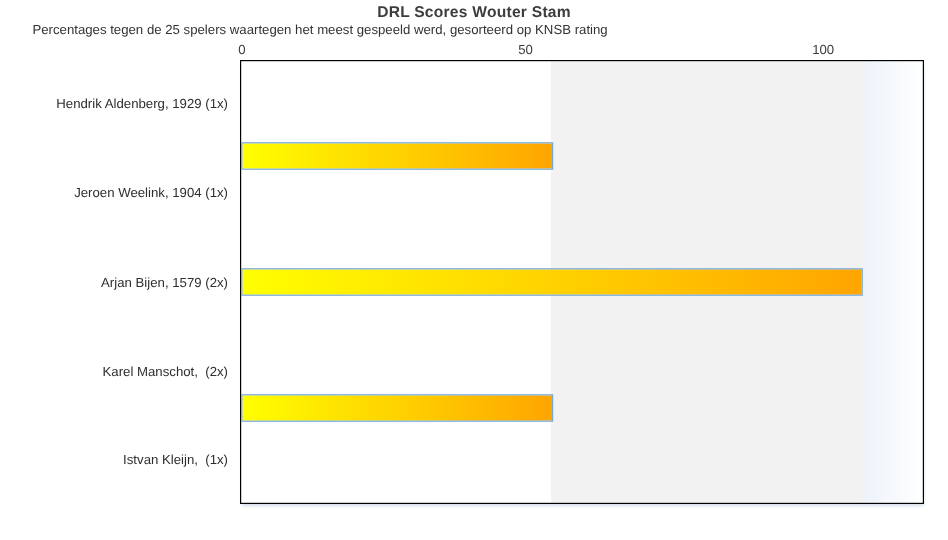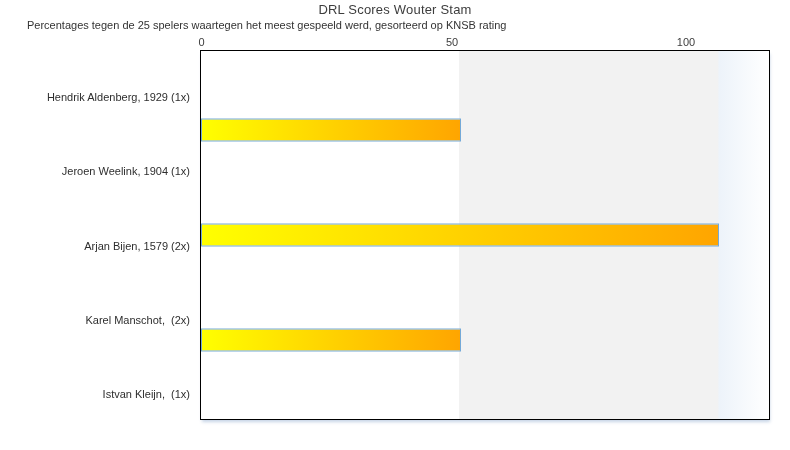--- a/index.html
+++ b/index.html
@@ -11,21 +11,21 @@
   }
   #chart {
     position: relative;
     width: 790px; height: 450px;
   }
   .title {
     position: absolute;
     top: 2px; left: 0; width: 790px;
     text-align: center;
     font-size: 13px;
-    font-weight: 400;
+    font-weight: 700;
     color: #3d3d3d;
     letter-spacing: 0.2px;
   }
   .subtitle {
     position: absolute;
     top: 19px; left: 0; width: 790px;
     text-align: left;
     font-size: 11px;
     color: #333333;
     margin-left: 27px;
@@ -33,21 +33,21 @@
   .xtick {
     position: absolute;
     top: 36px;
     transform: translateX(-50%);
     font-size: 11px;
     color: #3d3d3d;
     white-space: nowrap;
   }
   #ylabels {
     position: absolute;
-    left: 0; top: 60px;
+    left: 0; top: 50px;
     width: 190px; height: 371px;
     display: flex;
     flex-direction: column;
   }
   .ylabel {
     flex: 1 1 0;
     display: flex;
     align-items: center;
     justify-content: flex-end;
     font-size: 11px;
@@ -77,21 +77,21 @@
   }
 </style>
 </head>
 <body>
 
 <div id="chart">
   <div class="title">DRL Scores Wouter Stam</div>
   <div class="subtitle">Percentages tegen de 25 spelers waartegen het meest gespeeld werd, gesorteerd op KNSB rating</div>
   <div id="xticks">
       <span class="xtick" style="left: 201.5px;">0</span>
-      <span class="xtick" style="left: 452px;">50</span>
+      <span class="xtick" style="left: 438px;">50</span>
       <span class="xtick" style="left: 686px;">100</span>
     </div>
   <div id="ylabels">
       <div class="ylabel">Hendrik Aldenberg, 1929 (1x)</div>
       <div class="ylabel">Jeroen Weelink, 1904 (1x)</div>
       <div class="ylabel">Arjan Bijen, 1579 (2x)</div>
       <div class="ylabel">Karel Manschot,  (2x)</div>
       <div class="ylabel">Istvan Kleijn,  (1x)</div>
     </div>
   <div id="plot" style="background: linear-gradient(to right, rgb(255, 255, 255) 0px, rgb(255, 255, 255) 258.182px, rgb(242, 242, 242) 258.182px, rgb(242, 242, 242) 516.364px, rgb(237, 243, 250) 518.364px, rgb(255, 255, 255) 100%);">

